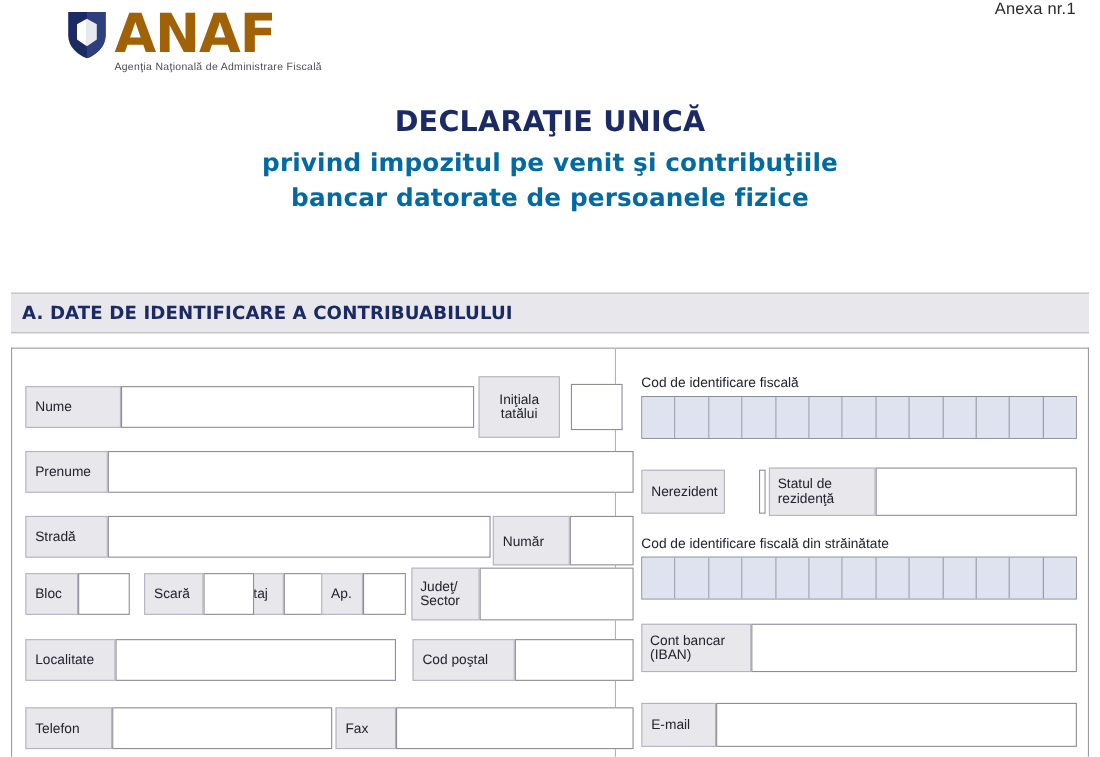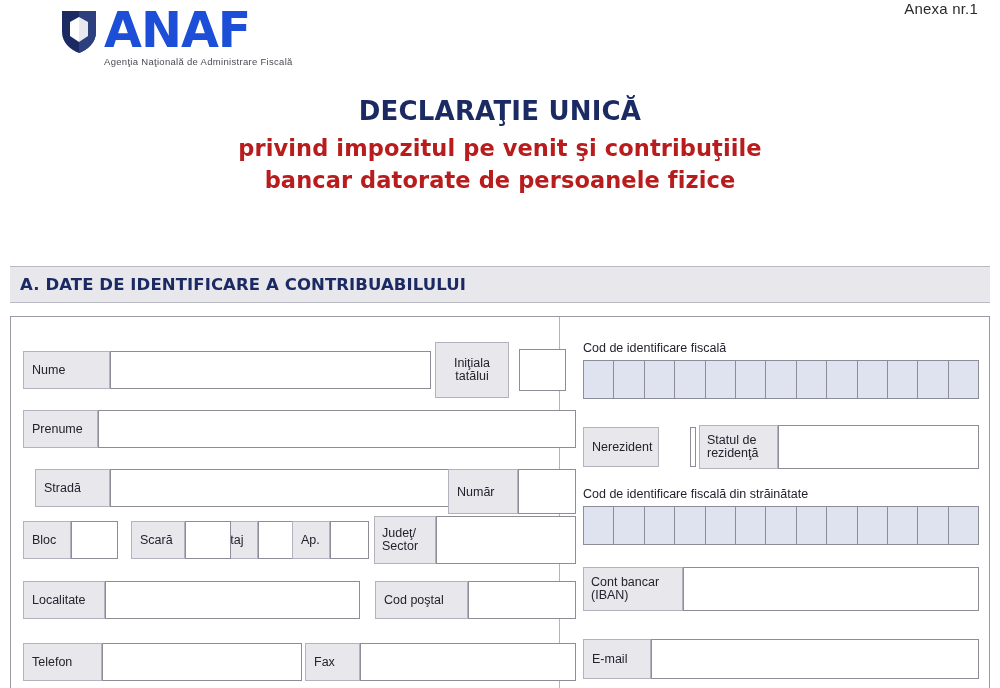--- a/index.html
+++ b/index.html
@@ -40,21 +40,21 @@
   .shield {
     width: 38px; height: 46px;
     position: relative;
     margin-right: 6px;
   }
   .logo-text {
     font-family: "DejaVu Sans", sans-serif;
     font-weight: bold;
     font-size: 49px;
     line-height: 46px;
-    color: #1d4ed8;
+    color: #a16207;
     letter-spacing: -1px;
   }
   .logo-sub {
     margin-top: 2px;
     margin-left: 44px;
     font-size: 9.5px;
     color: #4a4a55;
     letter-spacing: .3px;
   }
 
@@ -68,21 +68,21 @@
     font-family: "DejaVu Sans", sans-serif;
     font-weight: bold;
     font-size: 26px;
     color: #1b2a63;
     letter-spacing: .2px;
   }
   .title-line {
     font-family: "DejaVu Sans", sans-serif;
     font-weight: bold;
     font-size: 22.5px;
-    color: #b91c1c;
+    color: #0369a1;
     margin-top: 9px;
     letter-spacing: .1px;
   }
   .title-line.second { margin-top: 6px; }
 
   
   .section-bar {
     position: absolute;
     left: 10px; top: 266px;
     width: 980px; height: 37px;
@@ -212,21 +212,21 @@
         <span>tatălui</span>
       </div>
       <div class="inp" style="margin-left:10px; width:47px; flex:0 0 47px; height:42px; align-self:center;"></div>
     </div>
 
     <div class="fld" style="left:12px; top:93px; width:553px; height:38px;">
       <div class="lbl" style="width:75px;">Prenume</div>
       <div class="inp"></div>
     </div>
 
-    <div class="fld" style="left:24px; top:152px; width:423px; height:38px;">
+    <div class="fld" style="left:12px; top:152px; width:423px; height:38px;">
       <div class="lbl" style="width:75px;">Stradă</div>
       <div class="inp"></div>
     </div>
     <div class="fld" style="left:437px; top:152px; width:128px; height:45px;">
       <div class="lbl" style="width:70px;">Număr</div>
       <div class="inp"></div>
     </div>
 
     <div class="fld" style="left:12px; top:204px; width:95px; height:38px;">
       <div class="lbl" style="width:48px;">Bloc</div>
@@ -285,21 +285,21 @@
         <div class="cell"></div>
         <div class="cell"></div>
         <div class="cell"></div>
       </div>
 
     <div class="fld" style="left:572px; top:110px; width:113px; height:40px;gap:31px;">
       <div class="lbl" style="width:76px;">Nerezident</div>
       <div class="inp"></div>
     </div>
     <div class="fld" style="left:688px; top:108px; width:280px; height:44px;">
-      <div class="lbl two-line" style="width:79px; align-items:flex-start;">
+      <div class="lbl two-line" style="width:97px; align-items:flex-start;">
         <span>Statul de</span>
         <span>rezidenţă</span>
       </div>
       <div class="inp"></div>
     </div>
 
     <div class="standalone-lbl" style="left:572px; top:170px;">Cod de identificare fiscală din străinătate</div>
     <div class="grid" id="cif-strain-grid" style="left:572px; top:189px; width:396px; height:39px;">
         <div class="cell"></div>
         <div class="cell"></div>

